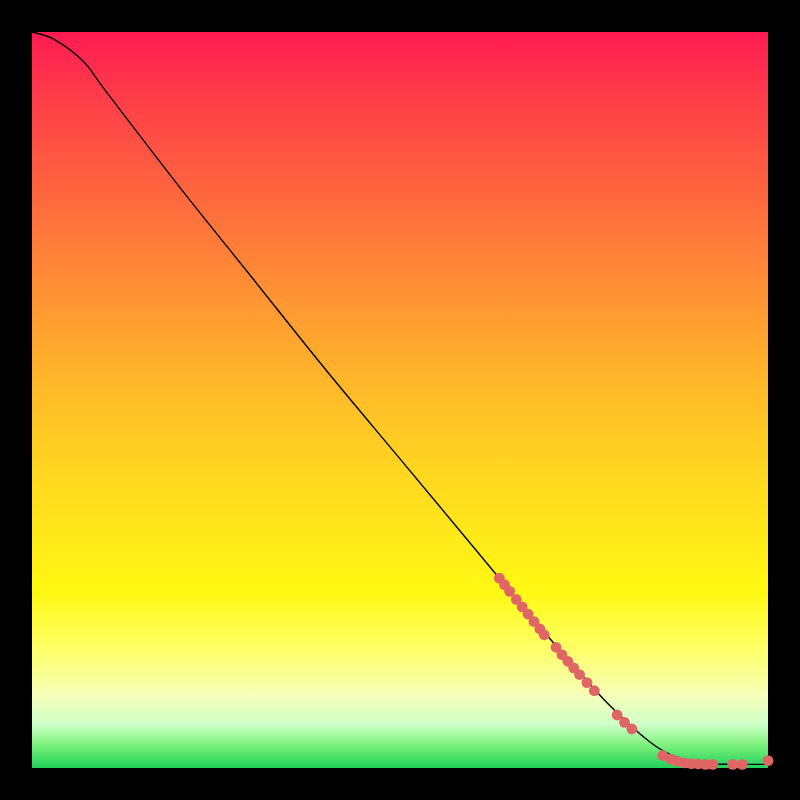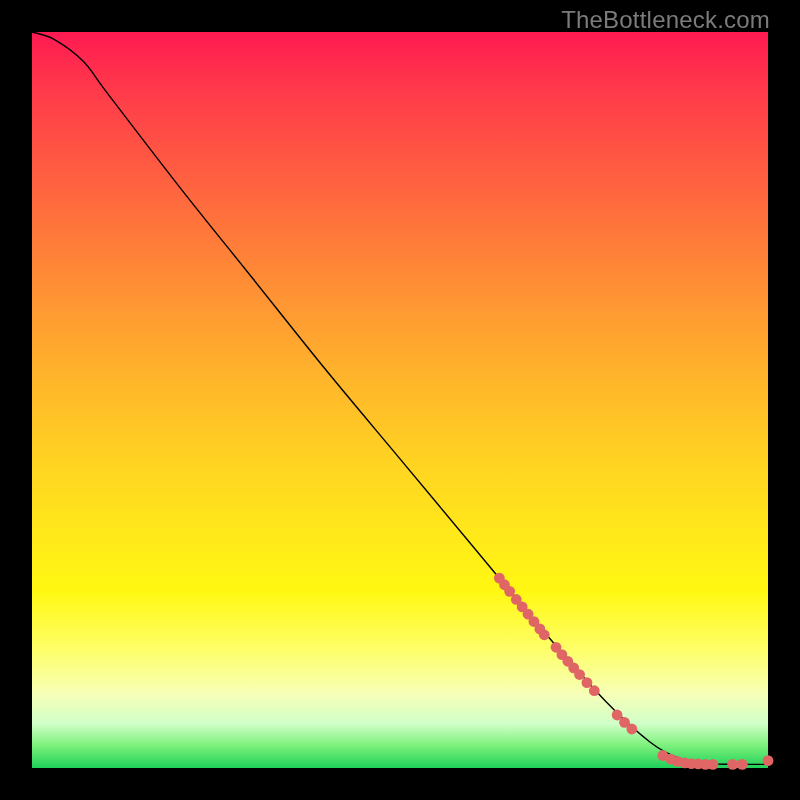--- a/index.html
+++ b/index.html
@@ -106,14 +106,13 @@
         <circle cx="659.46" cy="731.58" r="5.4" class="dot" fill="#e06666"></circle>
         <circle cx="666.08" cy="731.95" r="5.4" class="dot" fill="#e06666"></circle>
         <circle cx="673.44" cy="732.32" r="5.4" class="dot" fill="#e06666"></circle>
         <circle cx="680.80" cy="732.32" r="5.4" class="dot" fill="#e06666"></circle>
         <circle cx="700.67" cy="732.32" r="5.4" class="dot" fill="#e06666"></circle>
         <circle cx="710.24" cy="732.32" r="5.4" class="dot" fill="#e06666"></circle>
         <circle cx="736.00" cy="728.64" r="5.4" class="dot" fill="#e06666"></circle>
       </g>
   </svg>
 
-  <div class="watermark">TheBottleneck.com</div>
 </div>
 
 </body></html>

